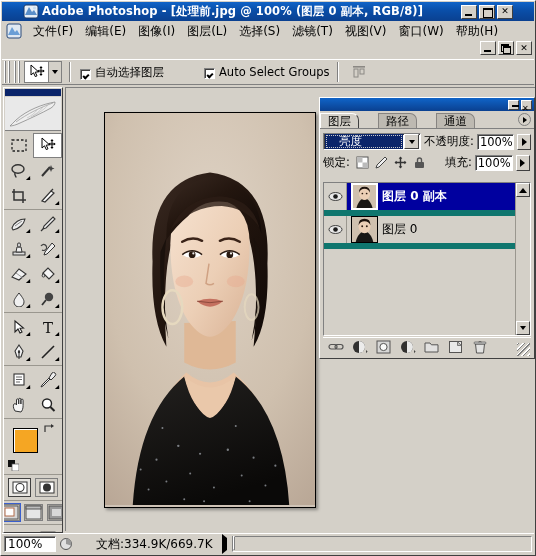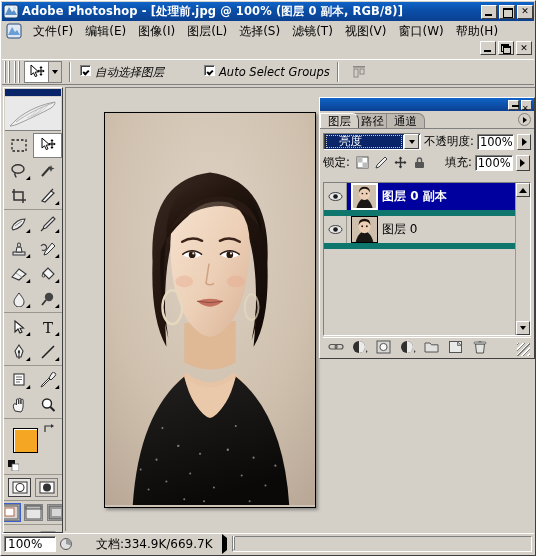--- a/index.html
+++ b/index.html
@@ -19,21 +19,21 @@
     border-right-color: #404040;
     border-bottom-color: #404040;
     overflow: hidden;
   }
 
   
   .titlebar {
     position: absolute; left: 1px; top: 1px; right: 1px; height: 19px;
     background: linear-gradient(to bottom, #1064c8 0%, #0a4ea8 45%, #0a4090 100%);
     display: flex; align-items: center;
-    padding: 0 0;
+    padding: 0 20px;
   }
   .title-icon {
     width: 16px; height: 15px; margin: 0 3px 0 1px;
     position: relative; flex: 0 0 auto;
   }
   .title-text {
     color: #ffffff; font-size: 11.5px; font-weight: bold;
     font-family: "DejaVu Sans", sans-serif;
     white-space: nowrap; letter-spacing: .1px;
     flex: 1 1 auto; overflow: hidden;
@@ -91,21 +91,21 @@
     border: 1px solid #808080; border-right: none;
     display: flex; align-items: center; justify-content: center; flex: 0 0 auto;
   }
   .tool-drop {
     width: 14px; height: 22px; background: #d4d0c8;
     border: 1px solid #808080;
     display: flex; align-items: center; justify-content: center; flex: 0 0 auto;
   }
   .caret-dn { width:0;height:0;border-left:3px solid transparent;border-right:3px solid transparent;border-top:4px solid #000; }
   .opt-sep { width:2px; height:20px; margin:0 7px; background:linear-gradient(to right,#808080 0 1px,#ffffff 1px 2px); flex:0 0 auto;}
-  .cbwrap { display:flex; align-items:flex-start; gap:4px; cursor:default; flex:0 0 auto;font-style:italic; }
+  .cbwrap { display:flex; align-items:flex-end; gap:4px; cursor:default; flex:0 0 auto; }
   .cb {
     width: 11px; height: 11px; background: #ffffff;
     border: 1px solid #808080; border-right-color:#ffffff; border-bottom-color:#ffffff;
     box-shadow: inset 1px 1px 0 #404040;
     position: relative; flex: 0 0 auto;
   }
   .cb.on::after {
     content: ""; position: absolute; left: 2px; top: 4px;
     width: 4px; height: 2px; border-left: 2px solid #000; border-bottom: 2px solid #000;
     transform: rotate(-45deg);
@@ -190,21 +190,21 @@
   }
   .pal-title {
     height: 13px; background: linear-gradient(to bottom,#1064c8,#0a4090);
     display: flex; align-items: center; justify-content: flex-end; padding-right: 2px; gap: 2px;
   }
   .pal-btn {
     width: 11px; height: 10px; background: #d4d0c8;
     border: 1px solid #ffffff; border-right-color:#404040; border-bottom-color:#404040;
     position: relative;
   }
-  .pal-tabs { height: 17px; display: flex; align-items: flex-end; position: relative; background:#d4d0c8;}
+  .pal-tabs { height: 17px; display: flex; align-items: flex-end; position: relative; background:#d4d0c8;gap:25px;}
   .ptab {
     height: 15px; padding: 0 7px; margin-right: -6px;
     display: flex; align-items: center;
     font-size: 11.5px; font-family: "DejaVu Sans", sans-serif; color: #000;
     background: #bdb9b1;
     border: 1px solid #878481; border-bottom: none;
     border-radius: 0 7px 0 0;
     cursor: default;
   }
   .ptab.active { background: #d4d0c8; border-color: #ffffff #404040 #d4d0c8 #ffffff; z-index: 3; font-weight: normal; }

